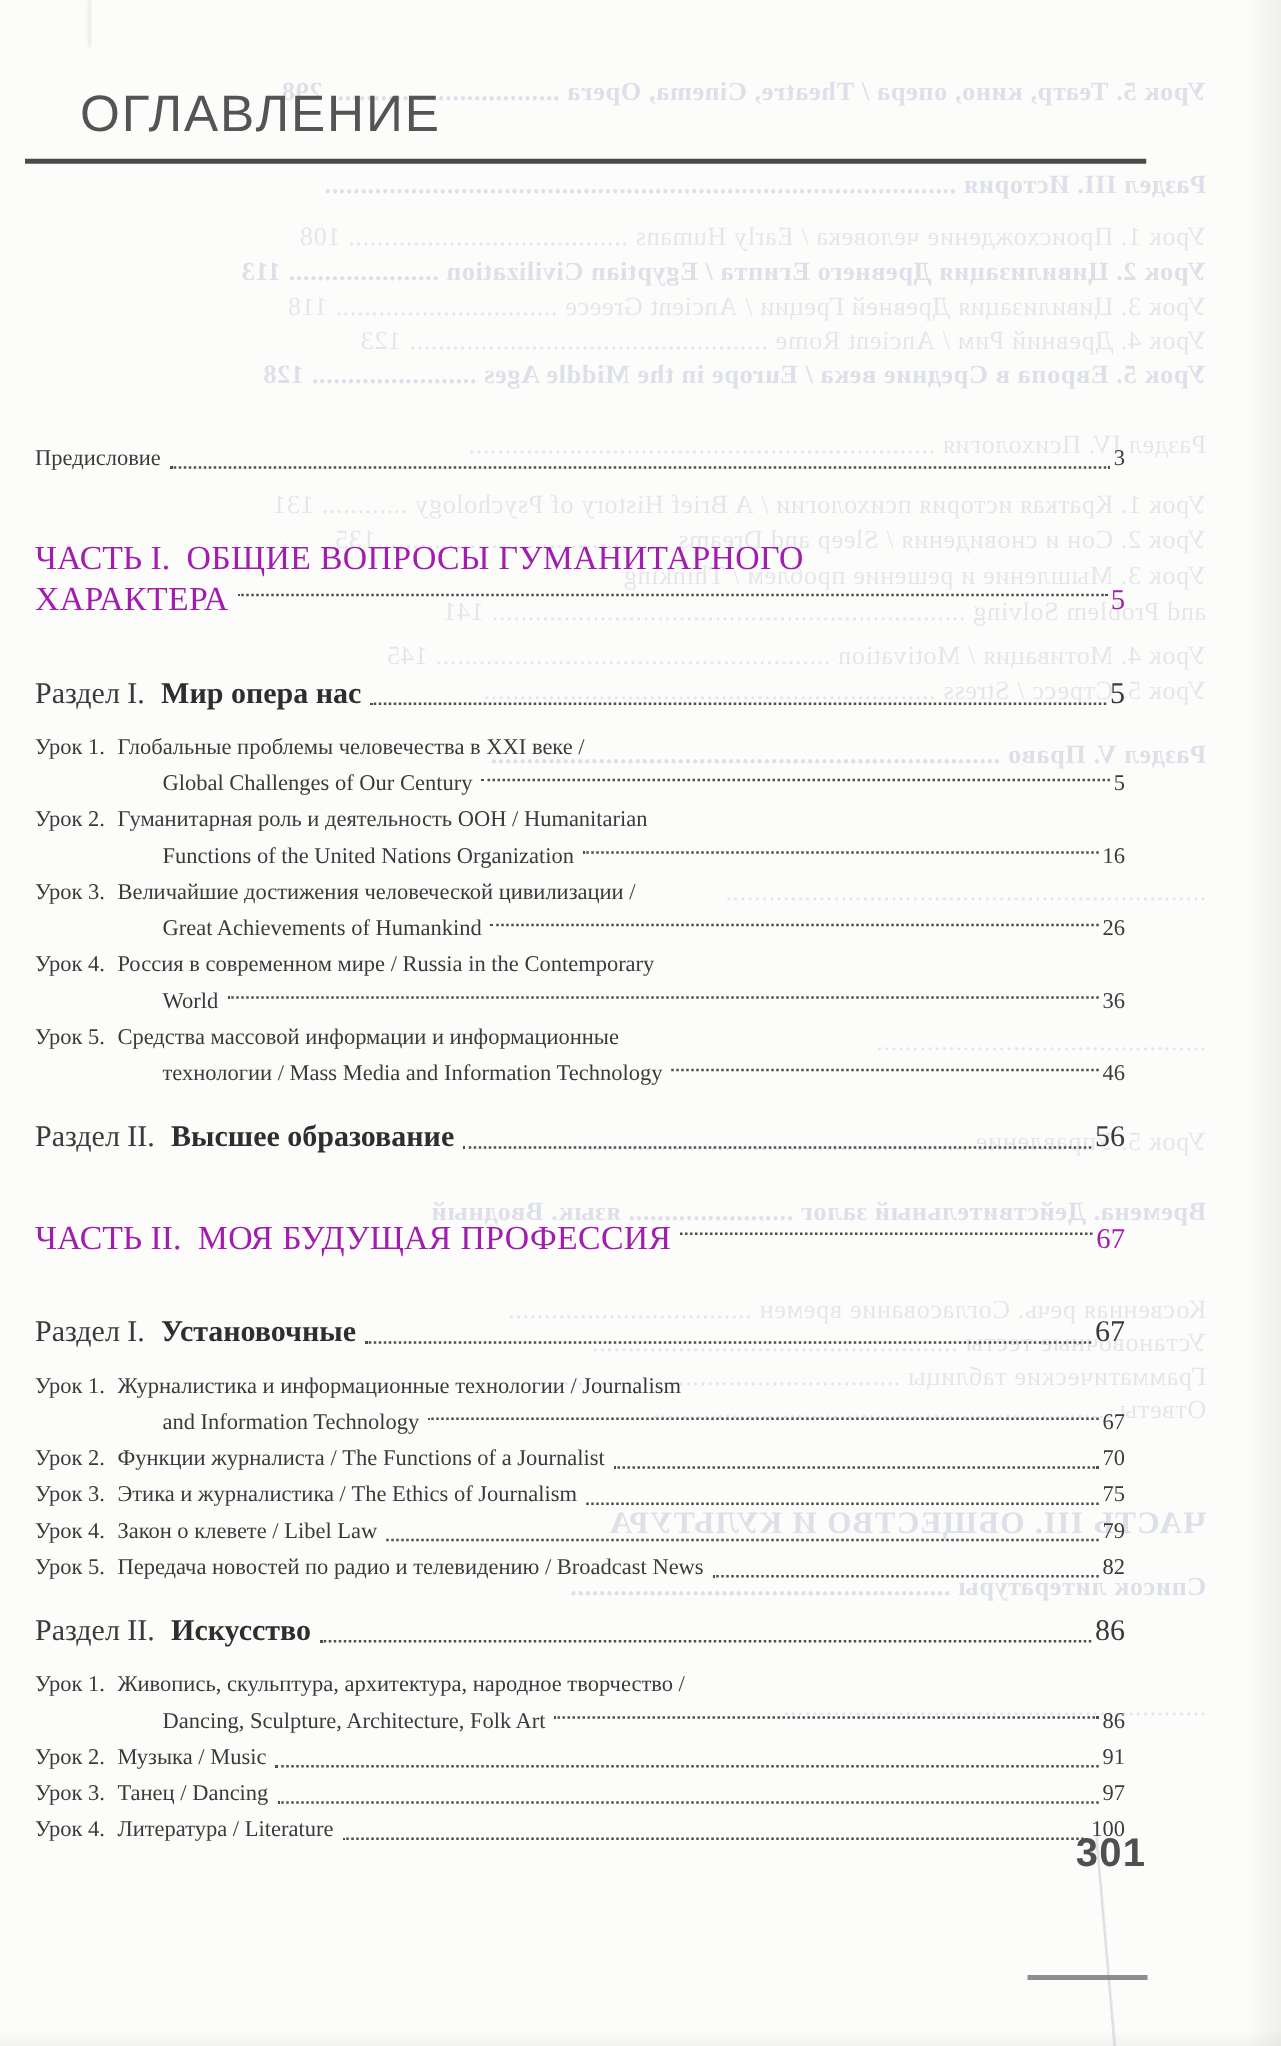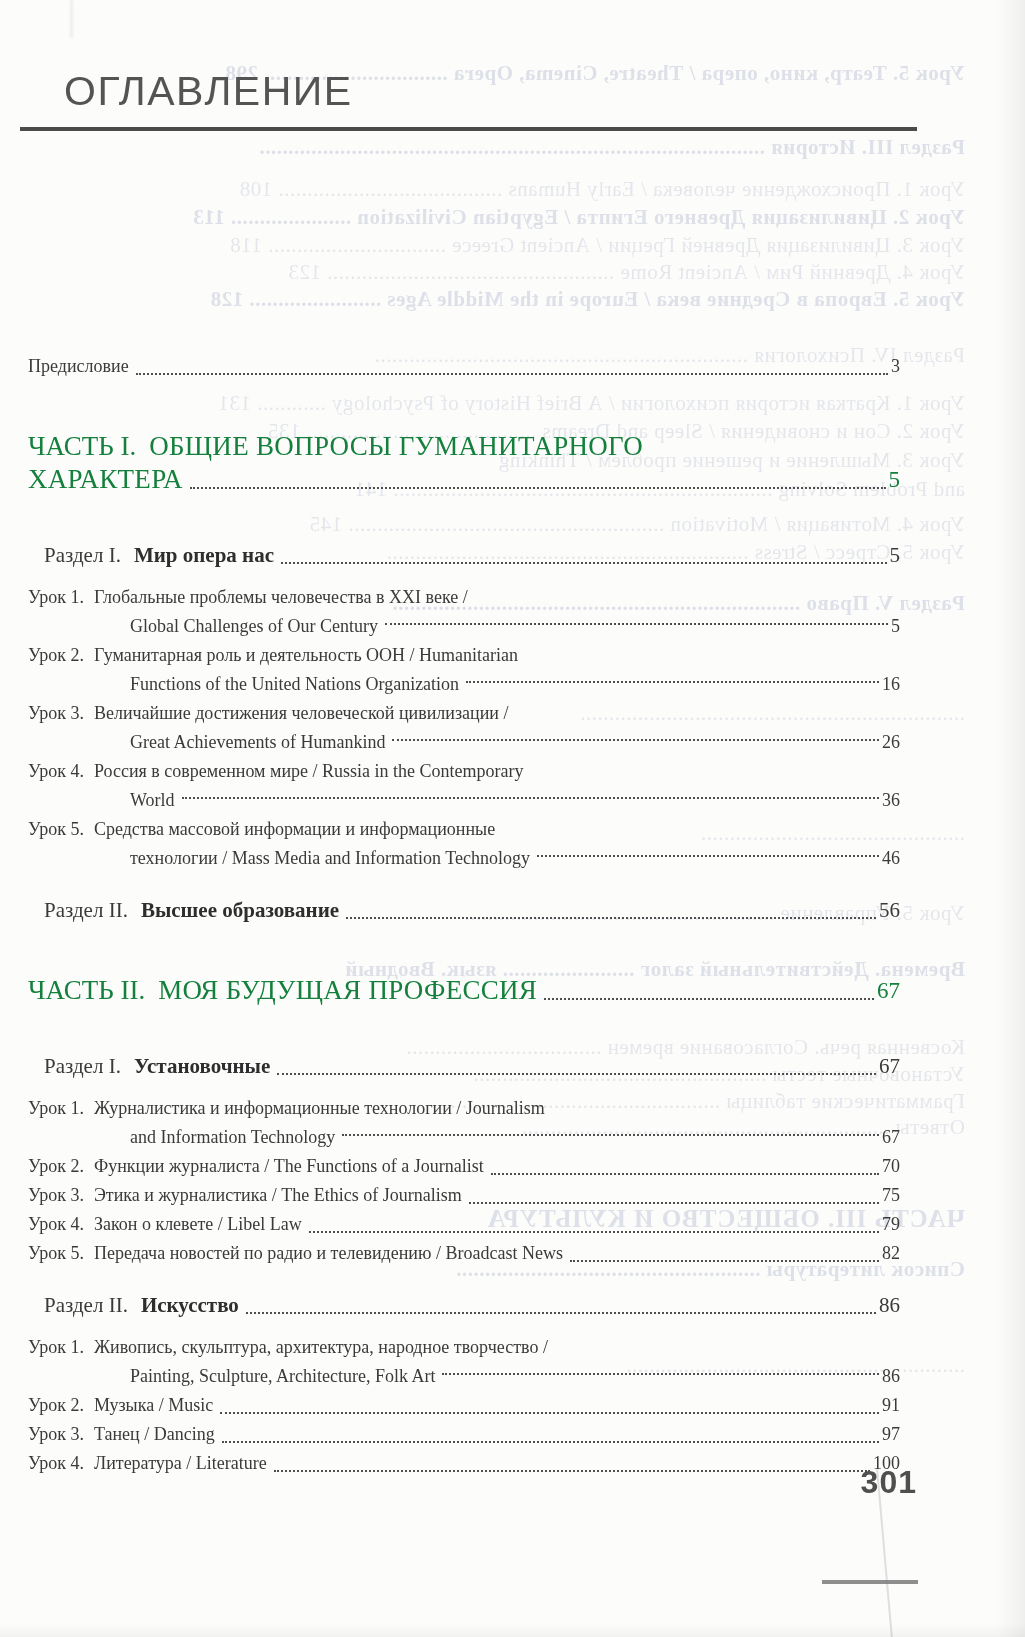--- a/index.html
+++ b/index.html
@@ -40,26 +40,26 @@
   .row{display:flex;}
   .lbl,.txt,.ttl,.pg{white-space:pre;}
   .dots{
     flex:1 1 auto;min-width:18px;
     border-bottom:2.5px dotted #4e4e4e;
     margin:0 3px 6px 7px;
   }
   .e-preface .row,.e-lesson .row{font-size:18px;line-height:29px;}
   .e-lesson .lbl{margin-right:10px;}
   .e-lesson .row.cont{padding-left:102px;align-items:center;}
-  .e-part .row{font-size:27px;line-height:33px;color:#15803d;}
+  .e-part .row{font-size:27px;line-height:33px;color:#a21caf;align-items:center;}
   .e-part .lbl{font-weight:400;margin-right:13px;}
   .e-part .txt{font-weight:normal;letter-spacing:0.3px;}
   .e-part .pg{font-size:23px;font-weight:normal;}
   .e-part .dots{border-bottom-width:2.6px;margin-bottom:7px;}
-  .e-section .row{font-size:21px;line-height:30px;margin-left:16px;}
+  .e-section .row{font-size:24px;line-height:30px;}
   .e-section .lbl{margin-right:13px;}
   .e-section .ttl{font-weight:bold;color:#2e2e2e;}
   
   .e-part{margin-top:49px;}
   .e-section{margin-top:24px;}
   .e-part + .e-section{margin-top:44px;}
   .e-lesson + .e-section{margin-top:22px;text-align:right;}
   .e-section + .e-lesson{margin-top:13px;}
   
   .folio{
@@ -283,21 +283,21 @@
           <span class="dots"></span>
           <span class="pg">86</span>
         </div>
       </div>
       <div class="entry e-lesson">
         <div class="row">
           <span class="lbl">Урок 1.</span>
           <span class="txt">Живопись, скульптура, архитектура, народное творчество /</span>
         </div>
         <div class="row cont">
-          <span class="txt">Painting, Sculpture, Architecture, Folk Art</span>
+          <span class="txt">Dancing, Sculpture, Architecture, Folk Art</span>
           <span class="dots"></span>
           <span class="pg">86</span>
         </div>
       </div>
       <div class="entry e-lesson">
         <div class="row">
           <span class="lbl">Урок 2.</span>
           <span class="txt">Музыка / Music</span>
           <span class="dots"></span>
           <span class="pg">91</span>

